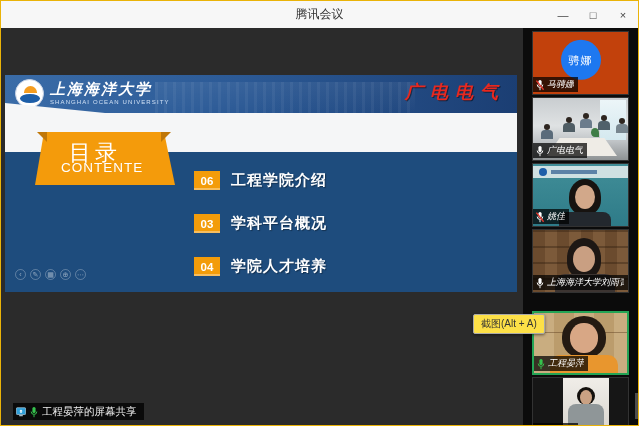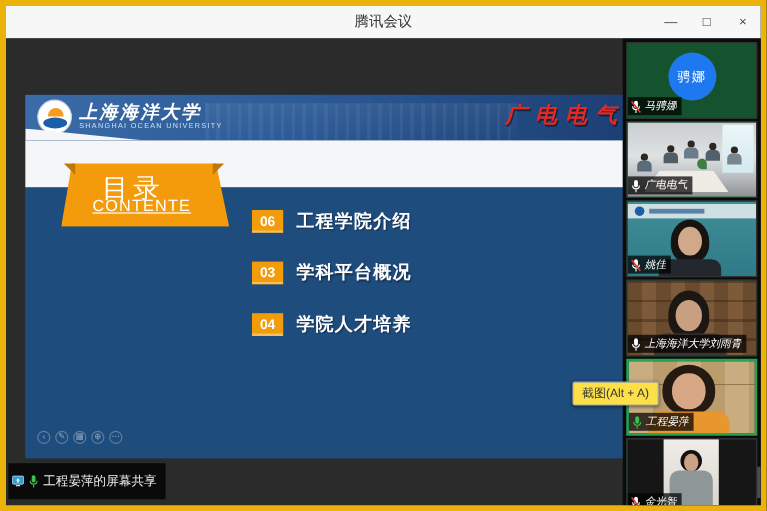--- a/index.html
+++ b/index.html
@@ -1,32 +1,32 @@
 <!DOCTYPE html>
 <html><head>
 <meta charset="utf-8">
 <style>
   * { margin:0; padding:0; box-sizing:border-box; }
   html,body { width:639px; height:426px; font-family:"Liberation Sans",sans-serif; background:#444; }
-  .window { position:relative; width:639px; height:426px; border:5px solid #eab308; background:#262626; overflow:hidden; }
+  .window { position:relative; width:639px; height:426px; border:1px solid #eab308; background:#262626; overflow:hidden; }
 
   
   .titlebar { height:27px; background:#f7f7f7; position:relative; display:flex; align-items:center; justify-content:center; }
   .titlebar-title { font-size:12px; color:#333; }
   .win-controls { position:absolute; right:0; top:0; height:100%; display:flex; }
   .win-btn { width:30px; height:100%; display:flex; align-items:center; justify-content:center; font-size:11px; color:#444; background:transparent; border:0; cursor:pointer; }
 
   
   .main { position:absolute; top:27px; left:0; right:0; bottom:0; display:flex; }
   .stage { flex:1; position:relative; background:#2b2b2b; overflow:hidden; }
   .sidebar { width:115px; background:#0b0b0b; position:relative; display:flex; flex-direction:column; align-items:center; padding-top:3px; gap:2px; overflow:hidden; }
   .sidebar::after { content:""; position:absolute; right:0; bottom:6px; width:3px; height:26px; background:#4d4d4d; }
 
   
-  .slide { position:absolute; left:16px; top:47px; width:512px; height:303px; background:#1e4c7d; overflow:hidden; }
+  .slide { position:absolute; left:4px; top:47px; width:512px; height:217px; background:#1e4c7d; overflow:hidden; }
   .banner { position:absolute; top:0; left:0; right:0; height:38px;
             background:linear-gradient(95deg,#3a6ca8 0%,#2c5a96 45%,#1b3e73 100%); }
   .banner-bldg { position:absolute; top:7px; left:150px; width:260px; height:31px; opacity:.5;
             background:repeating-linear-gradient(90deg, rgba(255,255,255,.10) 0 3px, transparent 3px 9px),
                        linear-gradient(rgba(255,255,255,.12), rgba(255,255,255,0)); }
   .wedge { position:absolute; top:28px; left:0; width:100px; height:10px; background:#f5f6f7;
            clip-path:polygon(0 0,100% 100%,0 100%); }
   .whiteband { position:absolute; top:38px; left:0; right:0; height:39px; background:#f5f6f7; }
 
   .logo { position:absolute; left:10px; top:4px; display:flex; align-items:center; gap:6px; }
@@ -39,44 +39,44 @@
 
   .motto { position:absolute; right:12px; top:5px; font-family:"DejaVu Serif",serif; font-weight:bold; font-style:italic;
            color:#e8281f; font-size:18px; letter-spacing:7px; text-shadow:1px 1px 0 rgba(0,0,0,.45); white-space:nowrap; }
 
   .ribbon { position:absolute; left:30px; top:57px; width:140px; height:53px; }
   .ribbon-body { position:absolute; inset:0; background:#f49b0b;
                  clip-path:polygon(9px 0, calc(100% - 11px) 0, 100% 100%, 0 100%); }
   .ribbon-fold-l { position:absolute; left:2px; top:0; width:10px; height:10px; background:#c07708; clip-path:polygon(0 0,100% 0,100% 100%); }
   .ribbon-fold-r { position:absolute; right:4px; top:0; width:10px; height:10px; background:#c07708; clip-path:polygon(0 0,100% 0,0 100%); }
   .toc-cn { position:absolute; left:34px; top:6px; color:#fff; font-size:22px; letter-spacing:4px; }
-  .toc-en { position:absolute; left:26px; top:28px; color:#fff; font-size:13.5px; letter-spacing:1px;text-decoration:underline; }
+  .toc-en { position:absolute; left:26px; top:28px; color:#fff; font-size:13.5px; letter-spacing:1px; }
 
   .toc-list { position:absolute; left:189px; top:96px; list-style:none; }
   .toc-item { display:flex; align-items:center; height:19px; margin-bottom:24px; }
   .toc-num { width:26px; height:19px; background:#f39c0a; color:#fff; font-weight:bold; font-size:11.5px;
              display:flex; align-items:center; justify-content:center; box-shadow:inset 0 -2px 0 rgba(255,255,255,.35); }
   .toc-label { margin-left:11px; color:#fff; font-weight:bold; font-size:15px; letter-spacing:1px; text-shadow:1px 1px 1px rgba(0,0,0,.35); }
 
   .pp-tools { position:absolute; left:10px; bottom:12px; display:flex; gap:4px; }
   .pp-tool { width:11px; height:11px; border:1px solid rgba(255,255,255,.28); border-radius:50%;
              color:rgba(255,255,255,.5); font-size:7px; line-height:1; display:flex; align-items:center; justify-content:center; cursor:pointer; }
 
   
-  .share-pill { position:absolute; left:2px; bottom:5px; height:30px; display:flex; align-items:center; gap:3px;
+  .share-pill { position:absolute; left:12px; bottom:5px; height:17px; display:flex; align-items:center; gap:3px;
                 background:rgba(8,8,8,.93); padding:0 7px 0 3px; z-index:10; }
   .share-label { color:#eee; font-size:10.5px; white-space:nowrap; }
 
   
   .tooltip { position:absolute; left:472px; top:286px; background:#fde047; border:1px solid #a9a9a9; border-radius:2px;
              padding:2px 7px; font-size:10px; color:#333; z-index:40; box-shadow:0 1px 3px rgba(0,0,0,.5); white-space:nowrap; }
 
   
-  .tile { position:relative; width:109px; height:64px; background:#14532d; border:1px solid #323232; flex:none; overflow:hidden; cursor:pointer; }
-  .tile.speaking { border:2px solid #23a455; }
+  .tile { position:relative; width:97px; height:64px; background:#c2410c; border:1px solid #323232; flex:none; overflow:hidden; cursor:pointer; }
+  .tile.speaking { border:2px solid #23a455;margin-top:16px; }
   .tag { position:absolute; left:0; bottom:2px; max-width:100%; display:flex; align-items:center; gap:2px;
          background:rgba(0,0,0,.72); padding:1px 4px 1px 2px; z-index:5;font-style:italic; }
   .tag-name { color:#fff; font-size:9px; white-space:nowrap; overflow:hidden; }
   .mic { width:10px; height:12px; flex:none; }
   .avatar { position:absolute; left:50%; top:50%; transform:translate(-50%,-58%); width:40px; height:40px; border-radius:50%;
             background:#1e78f0; color:#fff; font-size:11px; letter-spacing:1px; display:flex; align-items:center; justify-content:center; }
   .scene { position:absolute; inset:0; }
   .scene span { position:absolute; }
 
   

